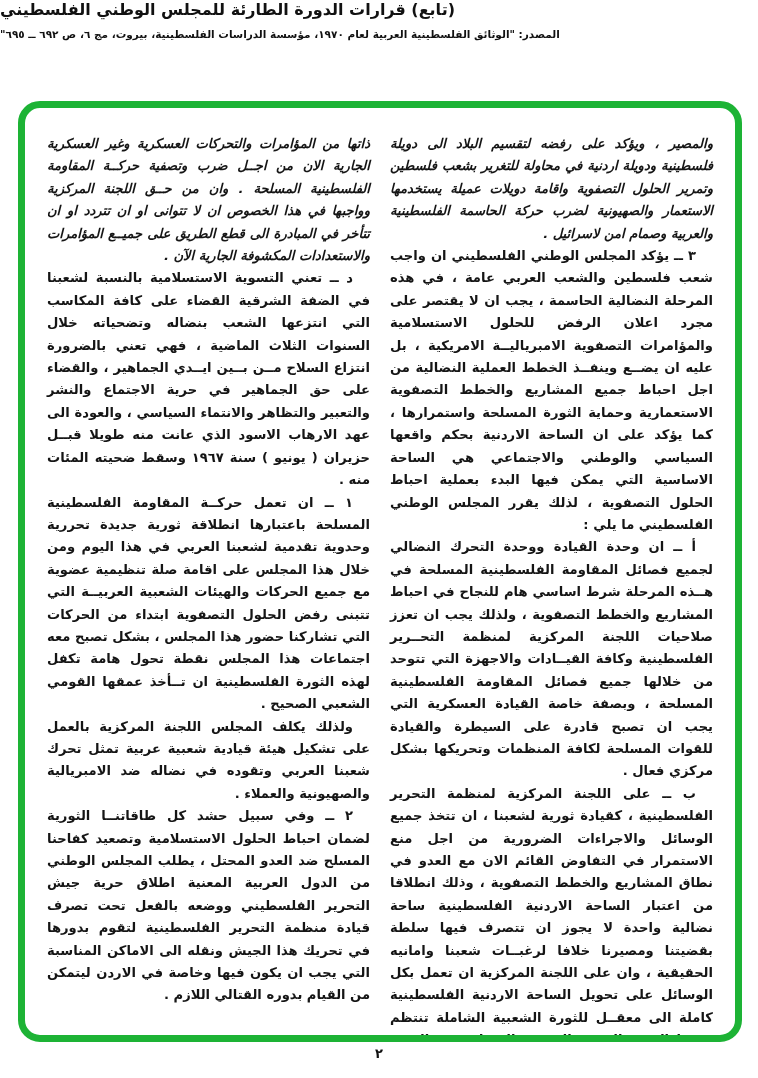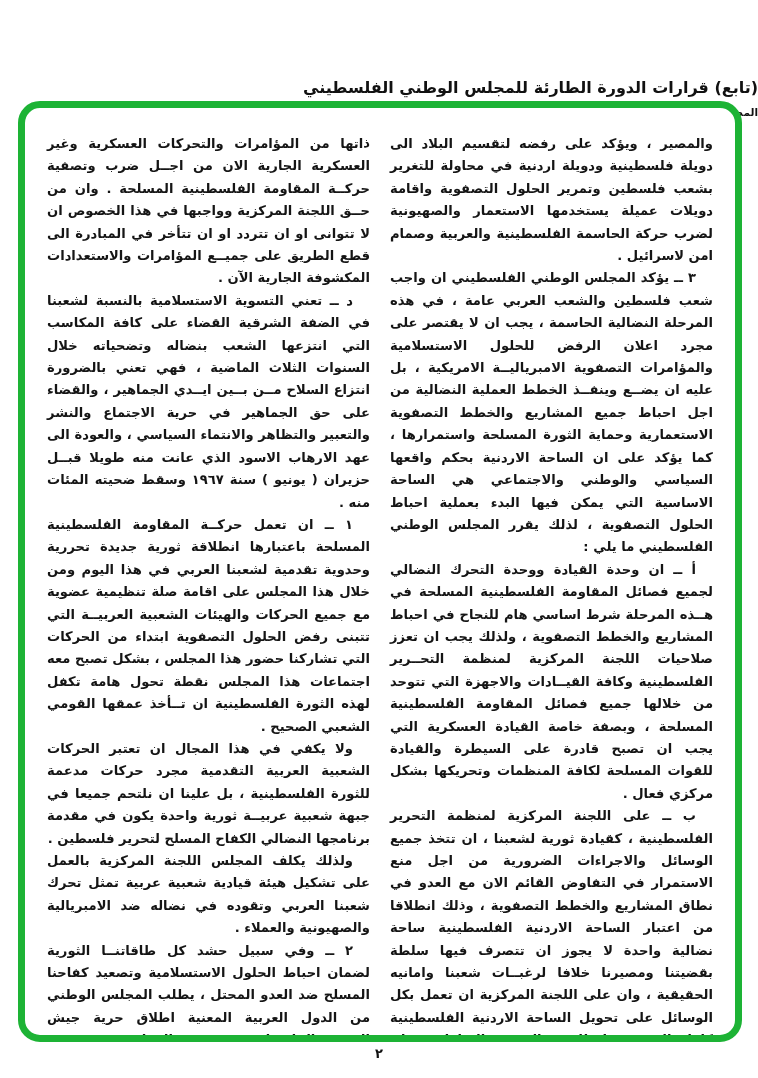--- a/index.html
+++ b/index.html
@@ -14,24 +14,22 @@
     font-family: "DejaVu Sans", sans-serif;
     color: #111111;
     overflow: hidden;
   }
   .page {
     position: absolute;
     inset: 0;
     direction: rtl;
   }
   .doc-header {
-    text-align: right;
-    padding-top: 30px;
+    text-align: left;
     direction: rtl;
-    margin-top: 48px;
   }
   .doc-title {
     font-size: 16px;
     font-weight: bold;
     margin: 0 0 9px 0;
     letter-spacing: 0;
   }
   .doc-source {
     font-size: 10.5px;
     font-weight: bold;
@@ -65,20 +63,21 @@
     line-height: 22.4px;
     font-weight: bold;
     color: #151515;
   }
   .col p {
     margin: 0;
     text-indent: 17px;
   }
   .col p.no-indent {
     text-indent: 0;
+    font-style: italic;
   }
   .page-number {
     position: absolute;
     top: 1046px;
     left: 0;
     width: 100%;
     text-align: center;
     font-size: 13px;
     font-weight: bold;
   }
@@ -101,21 +100,20 @@
         <p>٣ ــ يؤكد المجلس الوطني الفلسطيني ان واجب شعب فلسطين والشعب العربي عامة ، في هذه المرحلة النضالية الحاسمة ، يجب ان لا يقتصر على مجرد اعلان الرفض للحلول الاستسلامية والمؤامرات التصفوية الامبرياليــة الامريكية ، بل عليه ان يضــع وينفــذ الخطط العملية النضالية من اجل احباط جميع المشاريع والخطط التصفوية الاستعمارية وحماية الثورة المسلحة واستمرارها ، كما يؤكد على ان الساحة الاردنية بحكم واقعها السياسي والوطني والاجتماعي هي الساحة الاساسية التي يمكن فيها البدء بعملية احباط الحلول التصفوية ، لذلك يقرر المجلس الوطني الفلسطيني ما يلي :</p>
         <p>أ ــ ان وحدة القيادة ووحدة التحرك النضالي لجميع فصائل المقاومة الفلسطينية المسلحة في هــذه المرحلة شرط اساسي هام للنجاح في احباط المشاريع والخطط التصفوية ، ولذلك يجب ان تعزز صلاحيات اللجنة المركزية لمنظمة التحــرير الفلسطينية وكافة القيــادات والاجهزة التي تتوحد من خلالها جميع فصائل المقاومة الفلسطينية المسلحة ، وبصفة خاصة القيادة العسكرية التي يجب ان تصبح قادرة على السيطرة والقيادة للقوات المسلحة لكافة المنظمات وتحريكها بشكل مركزي فعال .</p>
         <p>ب ــ على اللجنة المركزية لمنظمة التحرير الفلسطينية ، كقيادة ثورية لشعبنا ، ان تتخذ جميع الوسائل والاجراءات الضرورية من اجل منع الاستمرار في التفاوض القائم الان مع العدو في نطاق المشاريع والخطط التصفوية ، وذلك انطلاقا من اعتبار الساحة الاردنية الفلسطينية ساحة نضالية واحدة لا يجوز ان تتصرف فيها سلطة بقضيتنا ومصيرنا خلافا لرغبــات شعبنا وامانيه الحقيقية ، وان على اللجنة المركزية ان تعمل بكل الوسائل على تحويل الساحة الاردنية الفلسطينية كاملة الى معقــل للثورة الشعبية الشاملة تنتظم فيهــا القوى الثورية الشعبية المسلحة مع الجنود لتبني الاستمرار في القتال الشعبي لتحرير كامل الاراضي الفلسطينية والعربية المحتلة ، لتعبئة جميع الطاقات العربية حولها مــن اجــل تحقيق هــذا الغرض .</p>
 
       </div>
 
       <div class="col">
         <p class="no-indent">ذاتها من المؤامرات والتحركات العسكرية وغير العسكرية الجارية الان من اجــل ضرب وتصفية حركــة المقاومة الفلسطينية المسلحة . وان من حــق اللجنة المركزية وواجبها في هذا الخصوص ان لا تتوانى او ان تتردد او ان تتأخر في المبادرة الى قطع الطريق على جميــع المؤامرات والاستعدادات المكشوفة الجارية الآن .</p>
         <p>د ــ تعني التسوية الاستسلامية بالنسبة لشعبنا في الضفة الشرقية القضاء على كافة المكاسب التي انتزعها الشعب بنضاله وتضحياته خلال السنوات الثلاث الماضية ، فهي تعني بالضرورة انتزاع السلاح مــن بــين ايــدي الجماهير ، والقضاء على حق الجماهير في حرية الاجتماع والنشر والتعبير والتظاهر والانتماء السياسي ، والعودة الى عهد الارهاب الاسود الذي عانت منه طويلا قبــل حزيران ( يونيو ) سنة ١٩٦٧ وسقط ضحيته المئات منه .</p>
         <p>١ ــ ان تعمل حركــة المقاومة الفلسطينية المسلحة باعتبارها انطلاقة ثورية جديدة تحررية وحدوية تقدمية لشعبنا العربي في هذا اليوم ومن خلال هذا المجلس على اقامة صلة تنظيمية عضوية مع جميع الحركات والهيئات الشعبية العربيــة التي تتبنى رفض الحلول التصفوية ابتداء من الحركات التي تشاركنا حضور هذا المجلس ، بشكل تصبح معه اجتماعات هذا المجلس نقطة تحول هامة تكفل لهذه الثورة الفلسطينية ان تــأخذ عمقها القومي الشعبي الصحيح .</p>
-        <p>ولا يكفي في هذا المجال ان تعتبر الحركات الشعبية العربية التقدمية مجرد حركات مدعمة للثورة الفلسطينية ، بل علينا ان نلتحم جميعا في جبهة شعبية عربيــة ثورية واحدة يكون في مقدمة برنامجها النضالي الكفاح المسلح لتحرير فلسطين .</p>
         <p>ولذلك يكلف المجلس اللجنة المركزية بالعمل على تشكيل هيئة قيادية شعبية عربية تمثل تحرك شعبنا العربي وتقوده في نضاله ضد الامبريالية والصهيونية والعملاء .</p>
         <p>٢ ــ وفي سبيل حشد كل طاقاتنــا الثورية لضمان احباط الحلول الاستسلامية وتصعيد كفاحنا المسلح ضد العدو المحتل ، يطلب المجلس الوطني من الدول العربية المعنية اطلاق حرية جيش التحرير الفلسطيني ووضعه بالفعل تحت تصرف قيادة منظمة التحرير الفلسطينية لتقوم بدورها في تحريك هذا الجيش ونقله الى الاماكن المناسبة التي يجب ان يكون فيها وخاصة في الاردن ليتمكن من القيام بدوره القتالي اللازم .</p>
 
       </div>
 
     </div>
   </div>
 
   <div class="page-number">٢</div>
 

